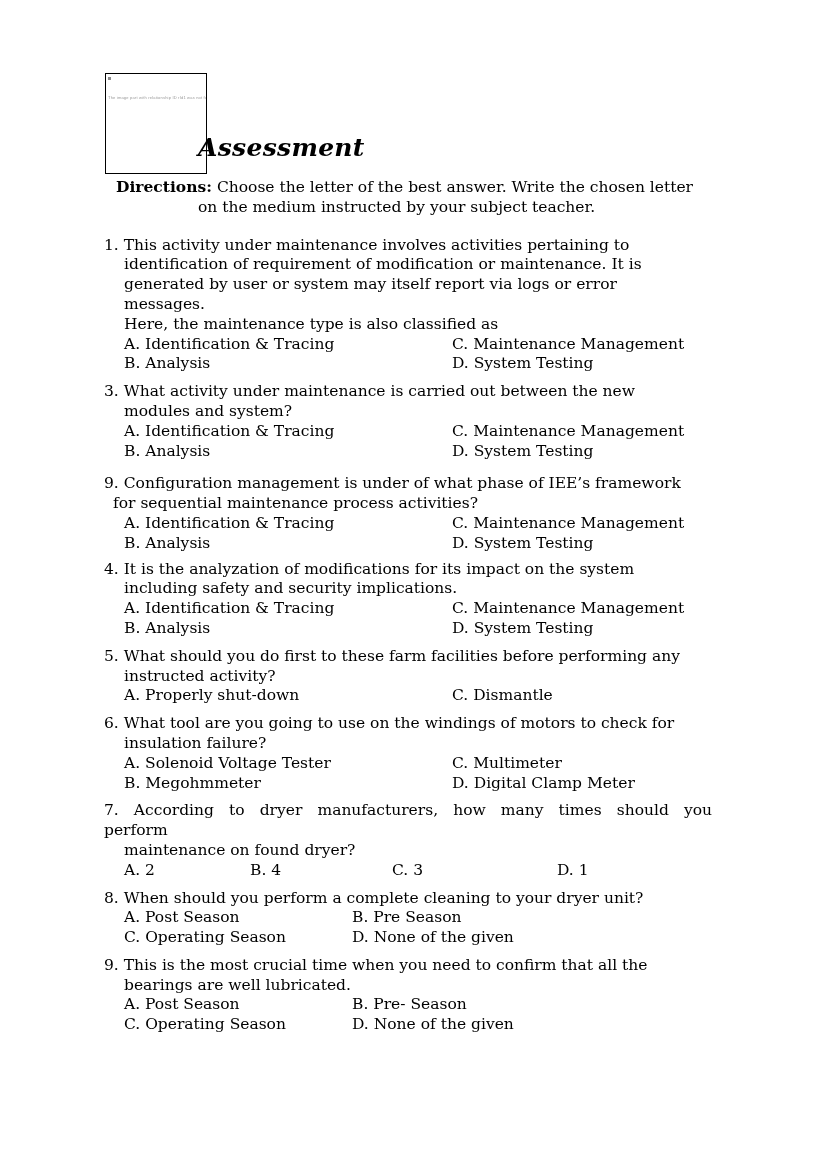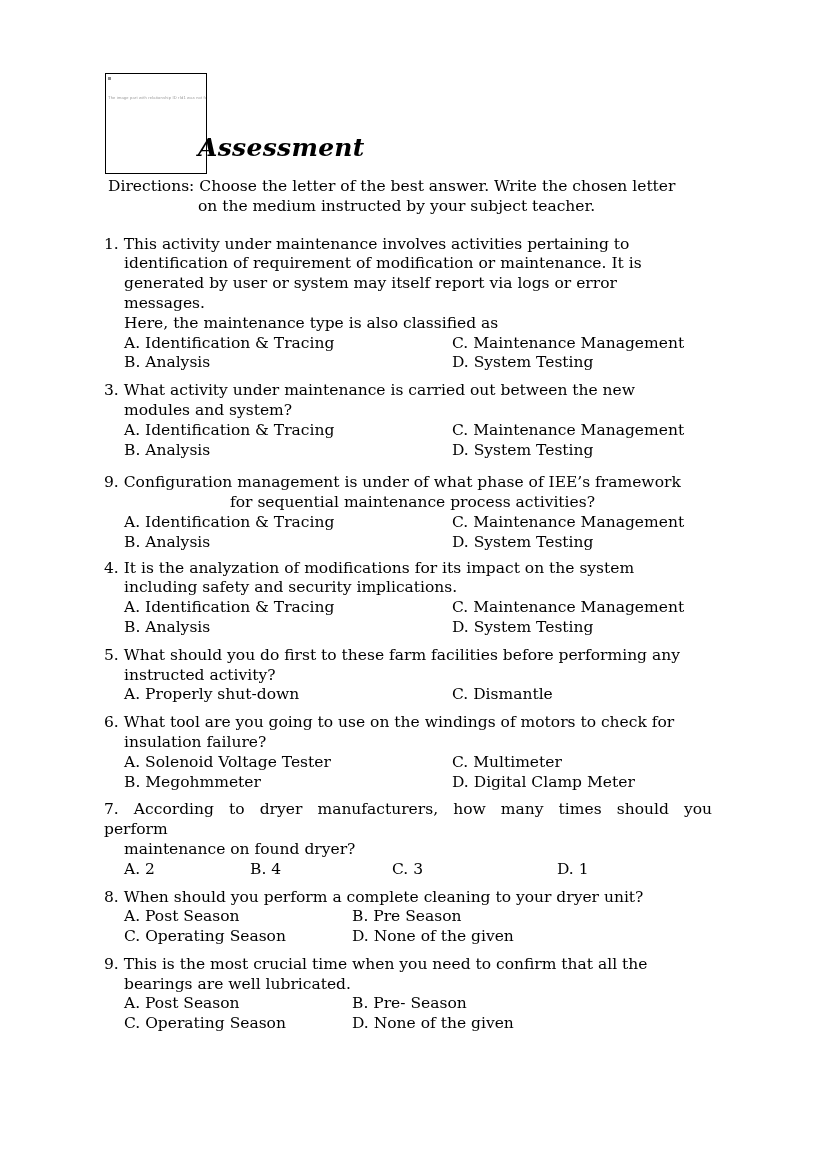--- a/index.html
+++ b/index.html
@@ -21,28 +21,28 @@
   .title{
     position:absolute;left:198px;top:133px;margin:0;
     font-size:25px;font-weight:bold;font-style:italic;letter-spacing:.3px;
   }
   
   .content{
     position:absolute;left:104px;top:177px;width:608px;
     font-size:15.5px;line-height:19.8px;
   }
   .directions{margin-left:4px;margin-bottom:18px;}
-  .dir-label{font-weight:normal;margin-right:5px;}
+  .dir-label{font-weight:bold;margin-right:5px;margin-left:8px;}
   .dir-line2{padding-left:90px;}
   .question{margin-bottom:8px;}
   .q-2{margin-bottom:13px;}
   .q-3{margin-bottom:6px;}
   .qline{white-space:nowrap;}
   .qline.ind1{padding-left:20px;}
-  .qline.ind2{padding-left:9px;text-align:center;}
+  .qline.ind2{padding-left:9px;}
   .qline.just{white-space:normal;text-align:justify;text-align-last:justify;}
   .opt-row{position:relative;height:19.8px;}
   .opt{position:absolute;top:0;white-space:nowrap;}
   .ql-ac-bd .opt.i0{left:20px;}  .ql-ac-bd .opt.i1{left:348px;}
   .ql-abcd  .opt.i0{left:20px;}  .ql-abcd  .opt.i1{left:146px;}
   .ql-abcd  .opt.i2{left:288px;} .ql-abcd  .opt.i3{left:453px;}
   .ql-ab-cd .opt.i0{left:20px;}  .ql-ab-cd .opt.i1{left:248px;}
   
   .footer{
     position:absolute;left:0;top:1119px;width:826px;text-align:center;

